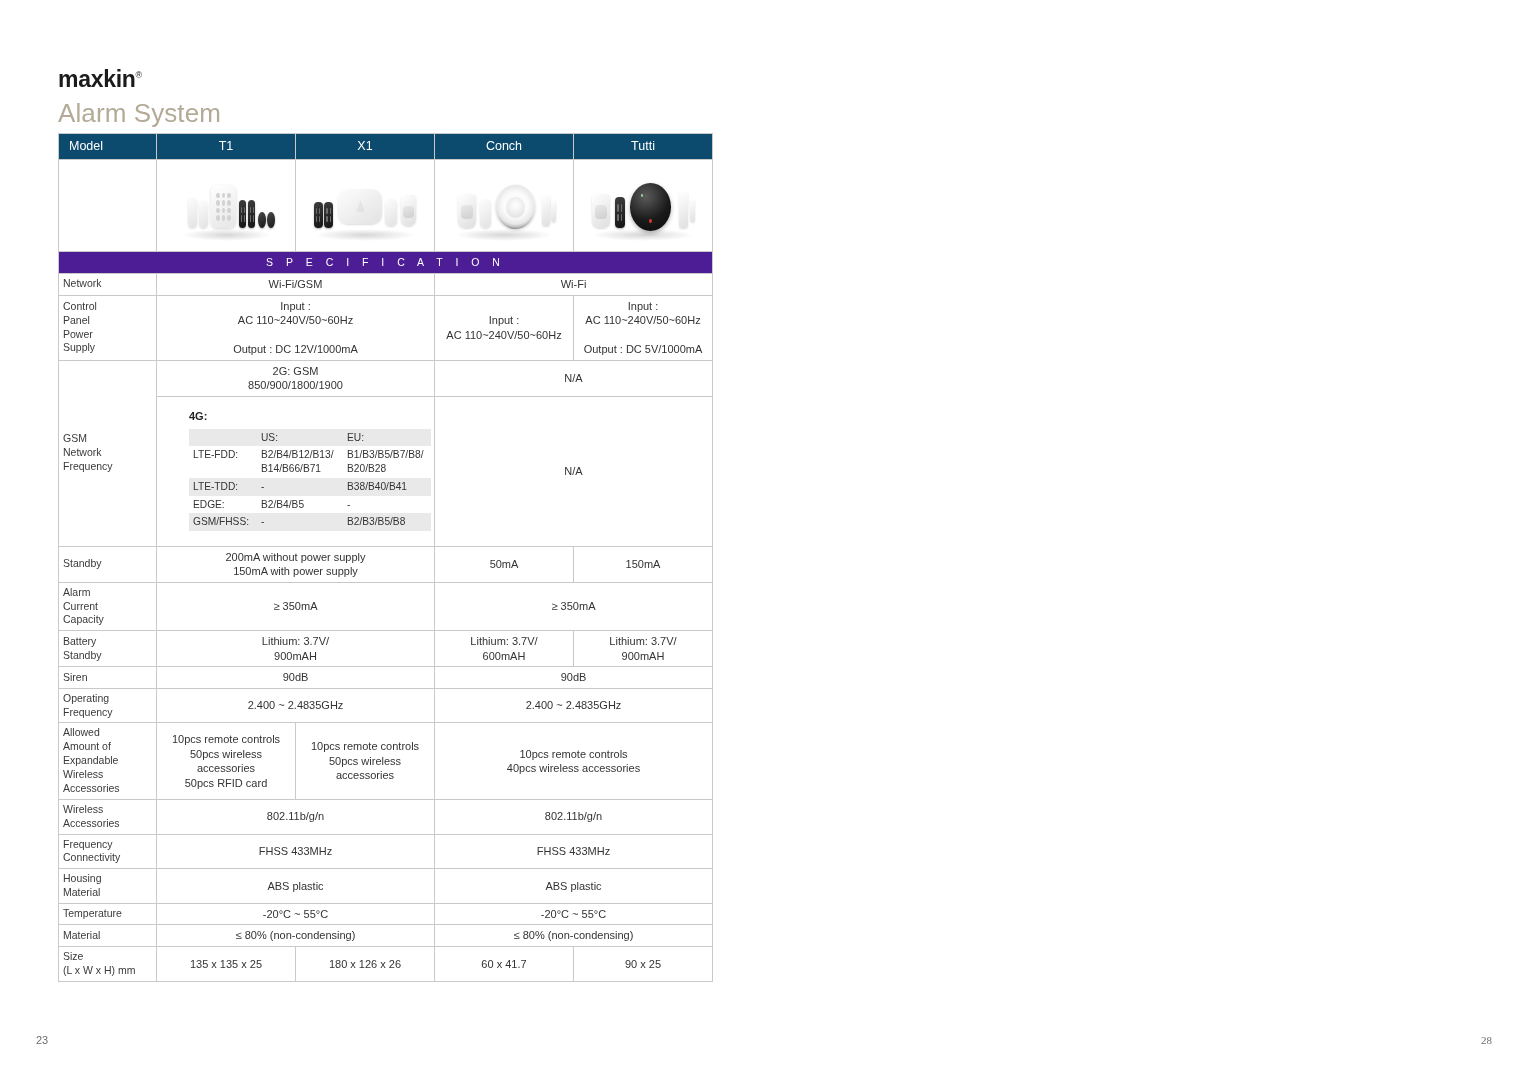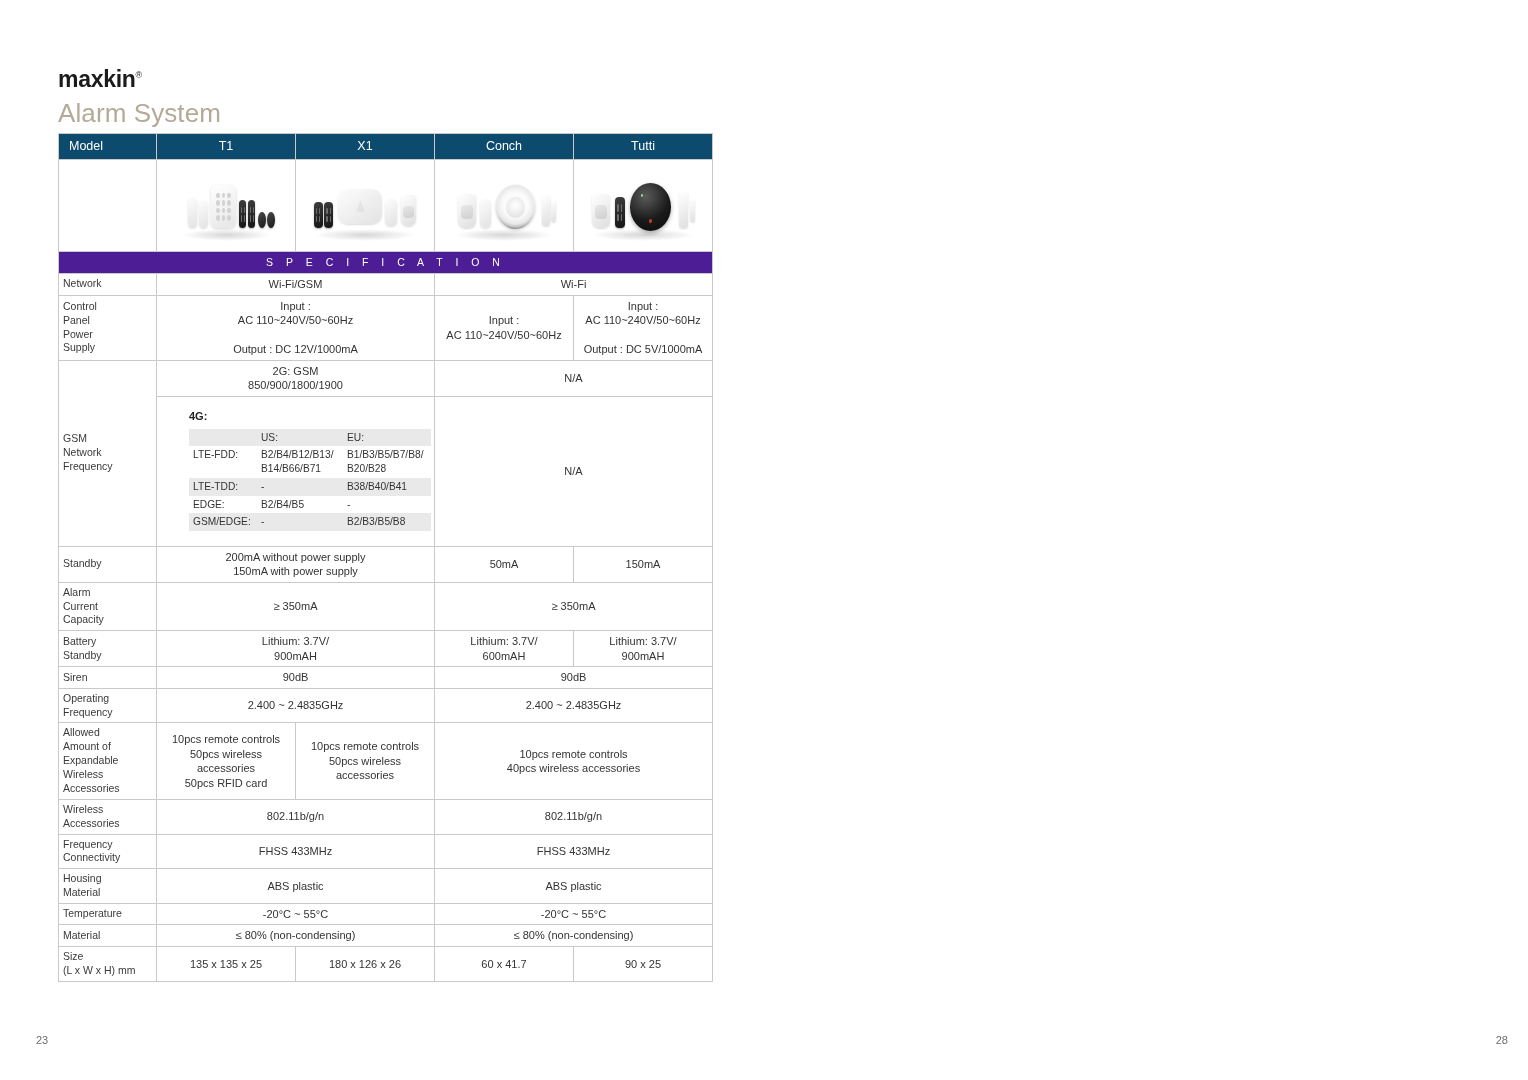--- a/index.html
+++ b/index.html
@@ -151,21 +151,21 @@
 
   .pir { background: linear-gradient(140deg,#ffffff,#dedede); border-radius: 4px 4px 7px 7px; box-shadow: 0 1px 2px rgba(0,0,0,.15); }
   .pir:after { content:""; position:absolute; left: 16%; top: 34%; width: 68%; height: 40%; border-radius: 4px; background: linear-gradient(160deg,#e8e8e8,#cfcfcf); }
 
   .doorsensor { background: linear-gradient(150deg,#ffffff,#e0e0e0); border-radius: 3px; box-shadow: 0 1px 2px rgba(0,0,0,.14); }
   .shadow-el { background: radial-gradient(ellipse at center, rgba(0,0,0,.16), rgba(0,0,0,0) 70%); border-radius: 50%; }
 
   
   .pageno { position: absolute; font-size: 11px; color: #6d6d6d; }
   .pageno-left  { left: 36px;  top: 1034px; }
-  .pageno-right { right: 20px; top: 1034px; }
+  .pageno-right { right: 36px; top: 1034px; font-family: Liberation Serif, serif; }
 </style>
 </head>
 <body>
 
 <div class="page">
 
   <div class="panel panel-left">
 
     <div class="brand-block brand-left">
       <div class="brand-logo">
@@ -328,21 +328,21 @@
                       <td class="g4-c1">LTE-TDD:</td>
                       <td class="g4-c2">-</td>
                       <td class="g4-c3">B38/B40/B41</td>
                     </tr>
                     <tr>
                       <td class="g4-c1">EDGE:</td>
                       <td class="g4-c2">B2/B4/B5</td>
                       <td class="g4-c3">-</td>
                     </tr>
                     <tr class="g4shade">
-                      <td class="g4-c1">GSM/EDGE:</td>
+                      <td class="g4-c1">GSM/FHSS:</td>
                       <td class="g4-c2">-</td>
                       <td class="g4-c3">B2/B3/B5/B8</td>
                     </tr>
                   </tbody>
                 </table>
               </div>
             </td>
             <td class="val" colspan="2" style="height: 150px;">N/A</td>
           </tr>
           <tr>

